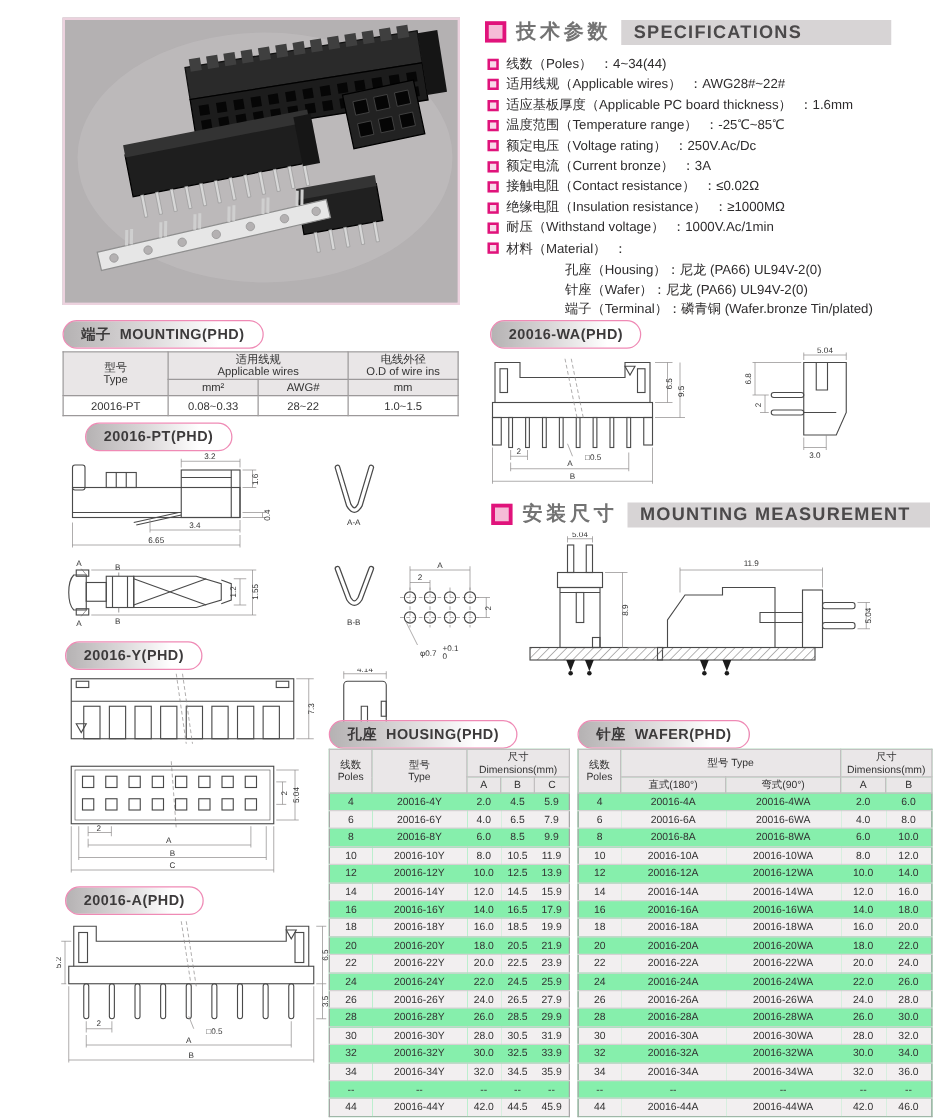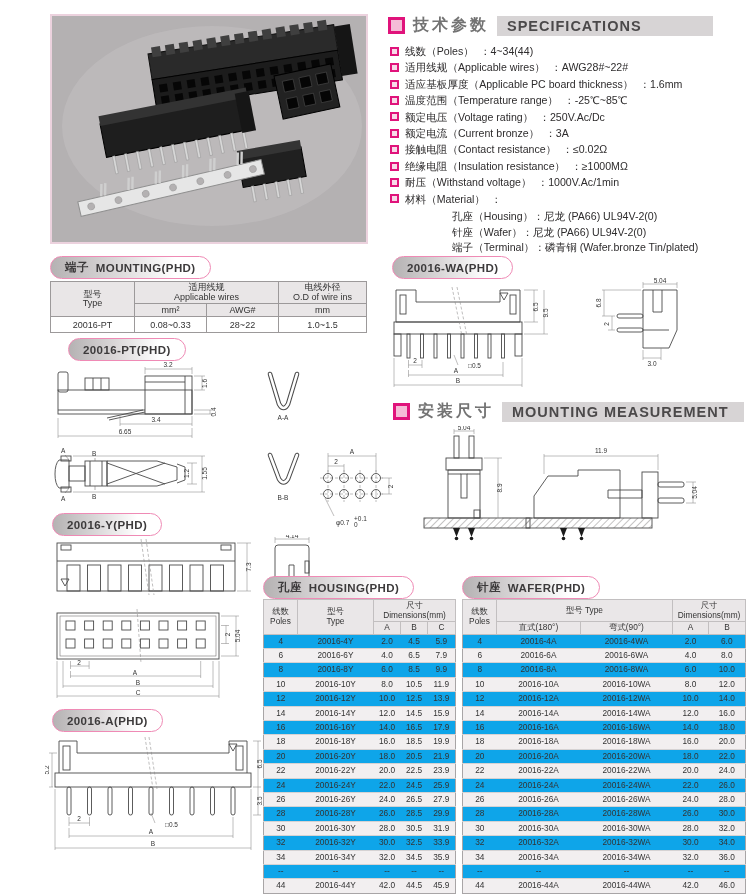--- a/index.html
+++ b/index.html
@@ -30,21 +30,21 @@
            background:linear-gradient(90deg,#b5b2b3 0%,#dad7d8 40%,#ffffff 78%);
            font-size:11.5px;font-weight:bold;color:#3c3a3b;letter-spacing:0.4px;white-space:nowrap;}
 
   
   .spec-table{border-collapse:collapse;width:316px;font-size:9px;color:#333;table-layout:fixed;background:#fff;}
   .spec-table th,.spec-table td{border:1px solid #9c999a;padding:1px 2px;text-align:center;font-weight:normal;}
   .spec-table thead th{background:#e9e6e7;}
   .spec-table td{height:13px;}
 
   
-  .data-table{border-collapse:collapse;font-size:8.3px;color:#333;table-layout:fixed;width:100%;border:1px solid #a8a5a6;background:#0ea5e9;}
+  .data-table{border-collapse:collapse;font-size:8.3px;color:#333;table-layout:fixed;width:100%;border:1px solid #a8a5a6;background:#86efac;}
   .data-table th{background:#eae7e8;border:1px solid #c2bfc0;font-weight:normal;padding:1px 0;line-height:9.5px;}
   .data-table td{border-top:1px solid #d5d2d3;padding:0;line-height:13.4px;height:13.4px;text-align:center;white-space:nowrap;overflow:hidden;}
   .data-table tbody tr:nth-child(even){background:#f2eff0;}
   .th2{display:flex;flex-direction:column;line-height:9.5px;}
 
   
   svg text{fill:#333;font-size:6.5px;font-family:"Liberation Sans", sans-serif;}
   .out{stroke:#4a4a4a;stroke-width:0.9;fill:none;}
   .thin{stroke:#6a6868;stroke-width:0.55;fill:none;}
   .dim{stroke:#8a8888;stroke-width:0.55;fill:none;}

